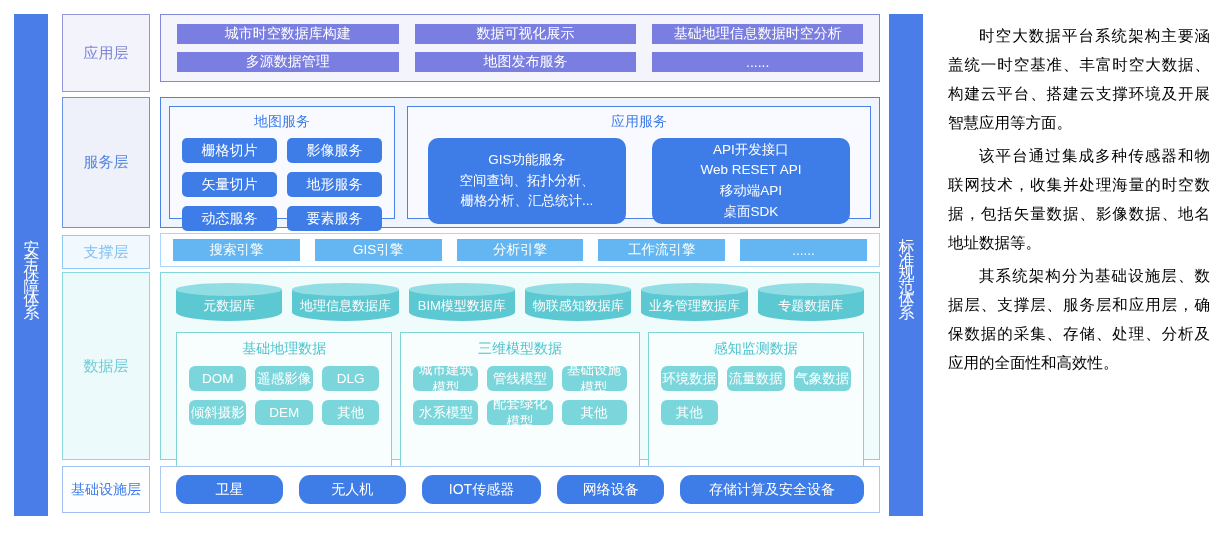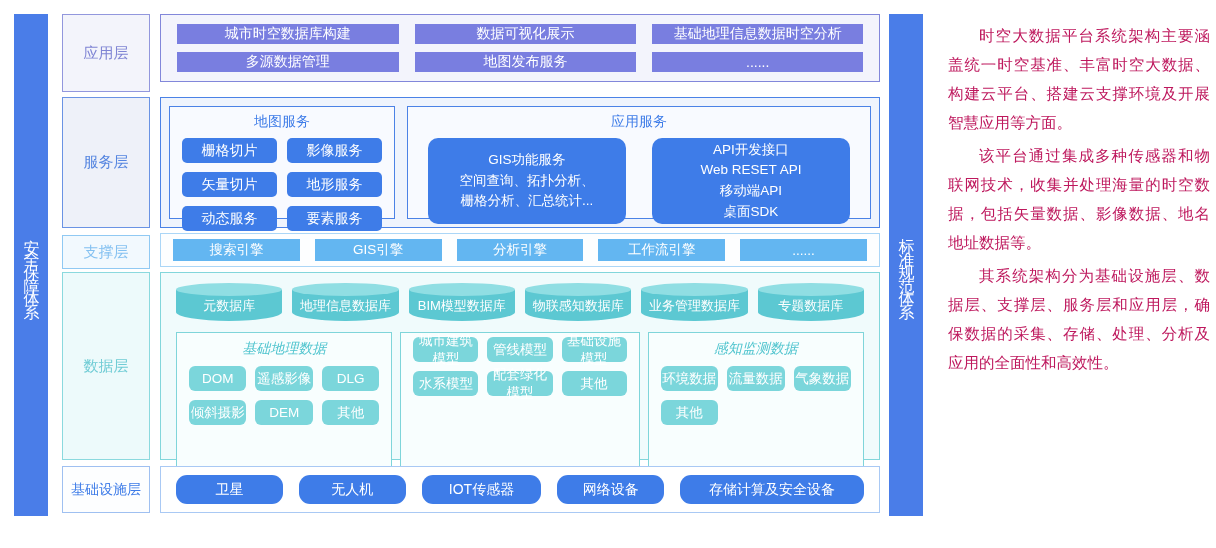--- a/index.html
+++ b/index.html
@@ -60,38 +60,38 @@
     border-radius: 0 0 50% 50% / 0 0 9px 9px;
     display: flex; align-items: center; justify-content: center; }
   .cyl::before { content: ""; position: absolute; top: -7px; left: 0; right: 0; height: 13px;
     background: #90DEE3; border-radius: 50%; }
   .cyl span { position: relative; z-index: 1; color: #fff; font-size: 13px; }
   .group-row { display: flex; gap: 8px; margin-top: 11px; }
   .dgroup { background: #F8FEFE; border: 1px solid #7FD5DA; padding: 4px 12px 10px; }
   .dgroup.g1 { flex: 1; }
   .dgroup.g2 { flex: 1.12; }
   .dgroup.g3 { flex: 1; }
-  .dg-title { text-align: center; color: #4FC4CE; font-size: 14px; margin: 3px 0 8px; font-style: italic; }
+  .dg-title { text-align: center; color: #4FC4CE; font-size: 14px; margin: 3px 0 8px; }
   .dg-grid { display: grid; grid-template-columns: 1fr 1fr 1fr; column-gap: 9px; row-gap: 9px; }
   .dg-btn { background: #7BD6DB; color: #fff; font-size: 13.5px; height: 25px; border-radius: 6px;
     display: flex; align-items: center; justify-content: center; text-align: center; line-height: 1.3; }
   .sense-grid { grid-template-rows: 25px 25px 25px; }
   .dg-btn.tall { grid-column: 2; grid-row: 1 / span 2; height: auto; }
 
   
   .infra-label { top: 466px; height: 47px; background: #FDFEFF; border-color: #9FC0F1;
     color: #3E7CE8; font-size: 14px; }
   .infra-content { top: 466px; height: 47px; background: #ffffff; border-color: #A9C9F4;
     display: flex; gap: 16px; padding: 8px 15px; }
   .infra-btn { background: #3E7CE8; color: #fff; font-size: 14px;
     display: flex; align-items: center; justify-content: center; border-radius: 11px; }
   .w1 { flex: 1; } .w2 { flex: 1.12; } .w3 { flex: 1.72; }
 
   
-  .description { position: absolute; left: 948px; top: 21px; width: 262px; color: #be185d; }
+  .description { position: absolute; left: 948px; top: 21px; width: 262px; color: #000000; }
   .description p { font-size: 15.5px; line-height: 29px; text-indent: 2em;
     text-align: justify; margin-bottom: 4px; }
 </style>
 </head>
 <body>
 
 <div class="stage">
 
   <div class="vbar left">安全保障体系</div>
   <div class="vbar right">标准规范体系</div>
@@ -174,20 +174,21 @@
         <div class="dg-grid">
           <div class="dg-btn">DOM</div>
           <div class="dg-btn">遥感影像</div>
           <div class="dg-btn">DLG</div>
           <div class="dg-btn">倾斜摄影</div>
           <div class="dg-btn">DEM</div>
           <div class="dg-btn">其他</div>
         </div>
       </div>
       <div class="dgroup g2">
+        <div class="dg-title">三维模型数据</div>
         <div class="dg-grid">
           <div class="dg-btn">城市建筑模型</div>
           <div class="dg-btn">管线模型</div>
           <div class="dg-btn">基础设施模型</div>
           <div class="dg-btn">水系模型</div>
           <div class="dg-btn">配套绿化模型</div>
           <div class="dg-btn">其他</div>
         </div>
       </div>
       <div class="dgroup g3">

